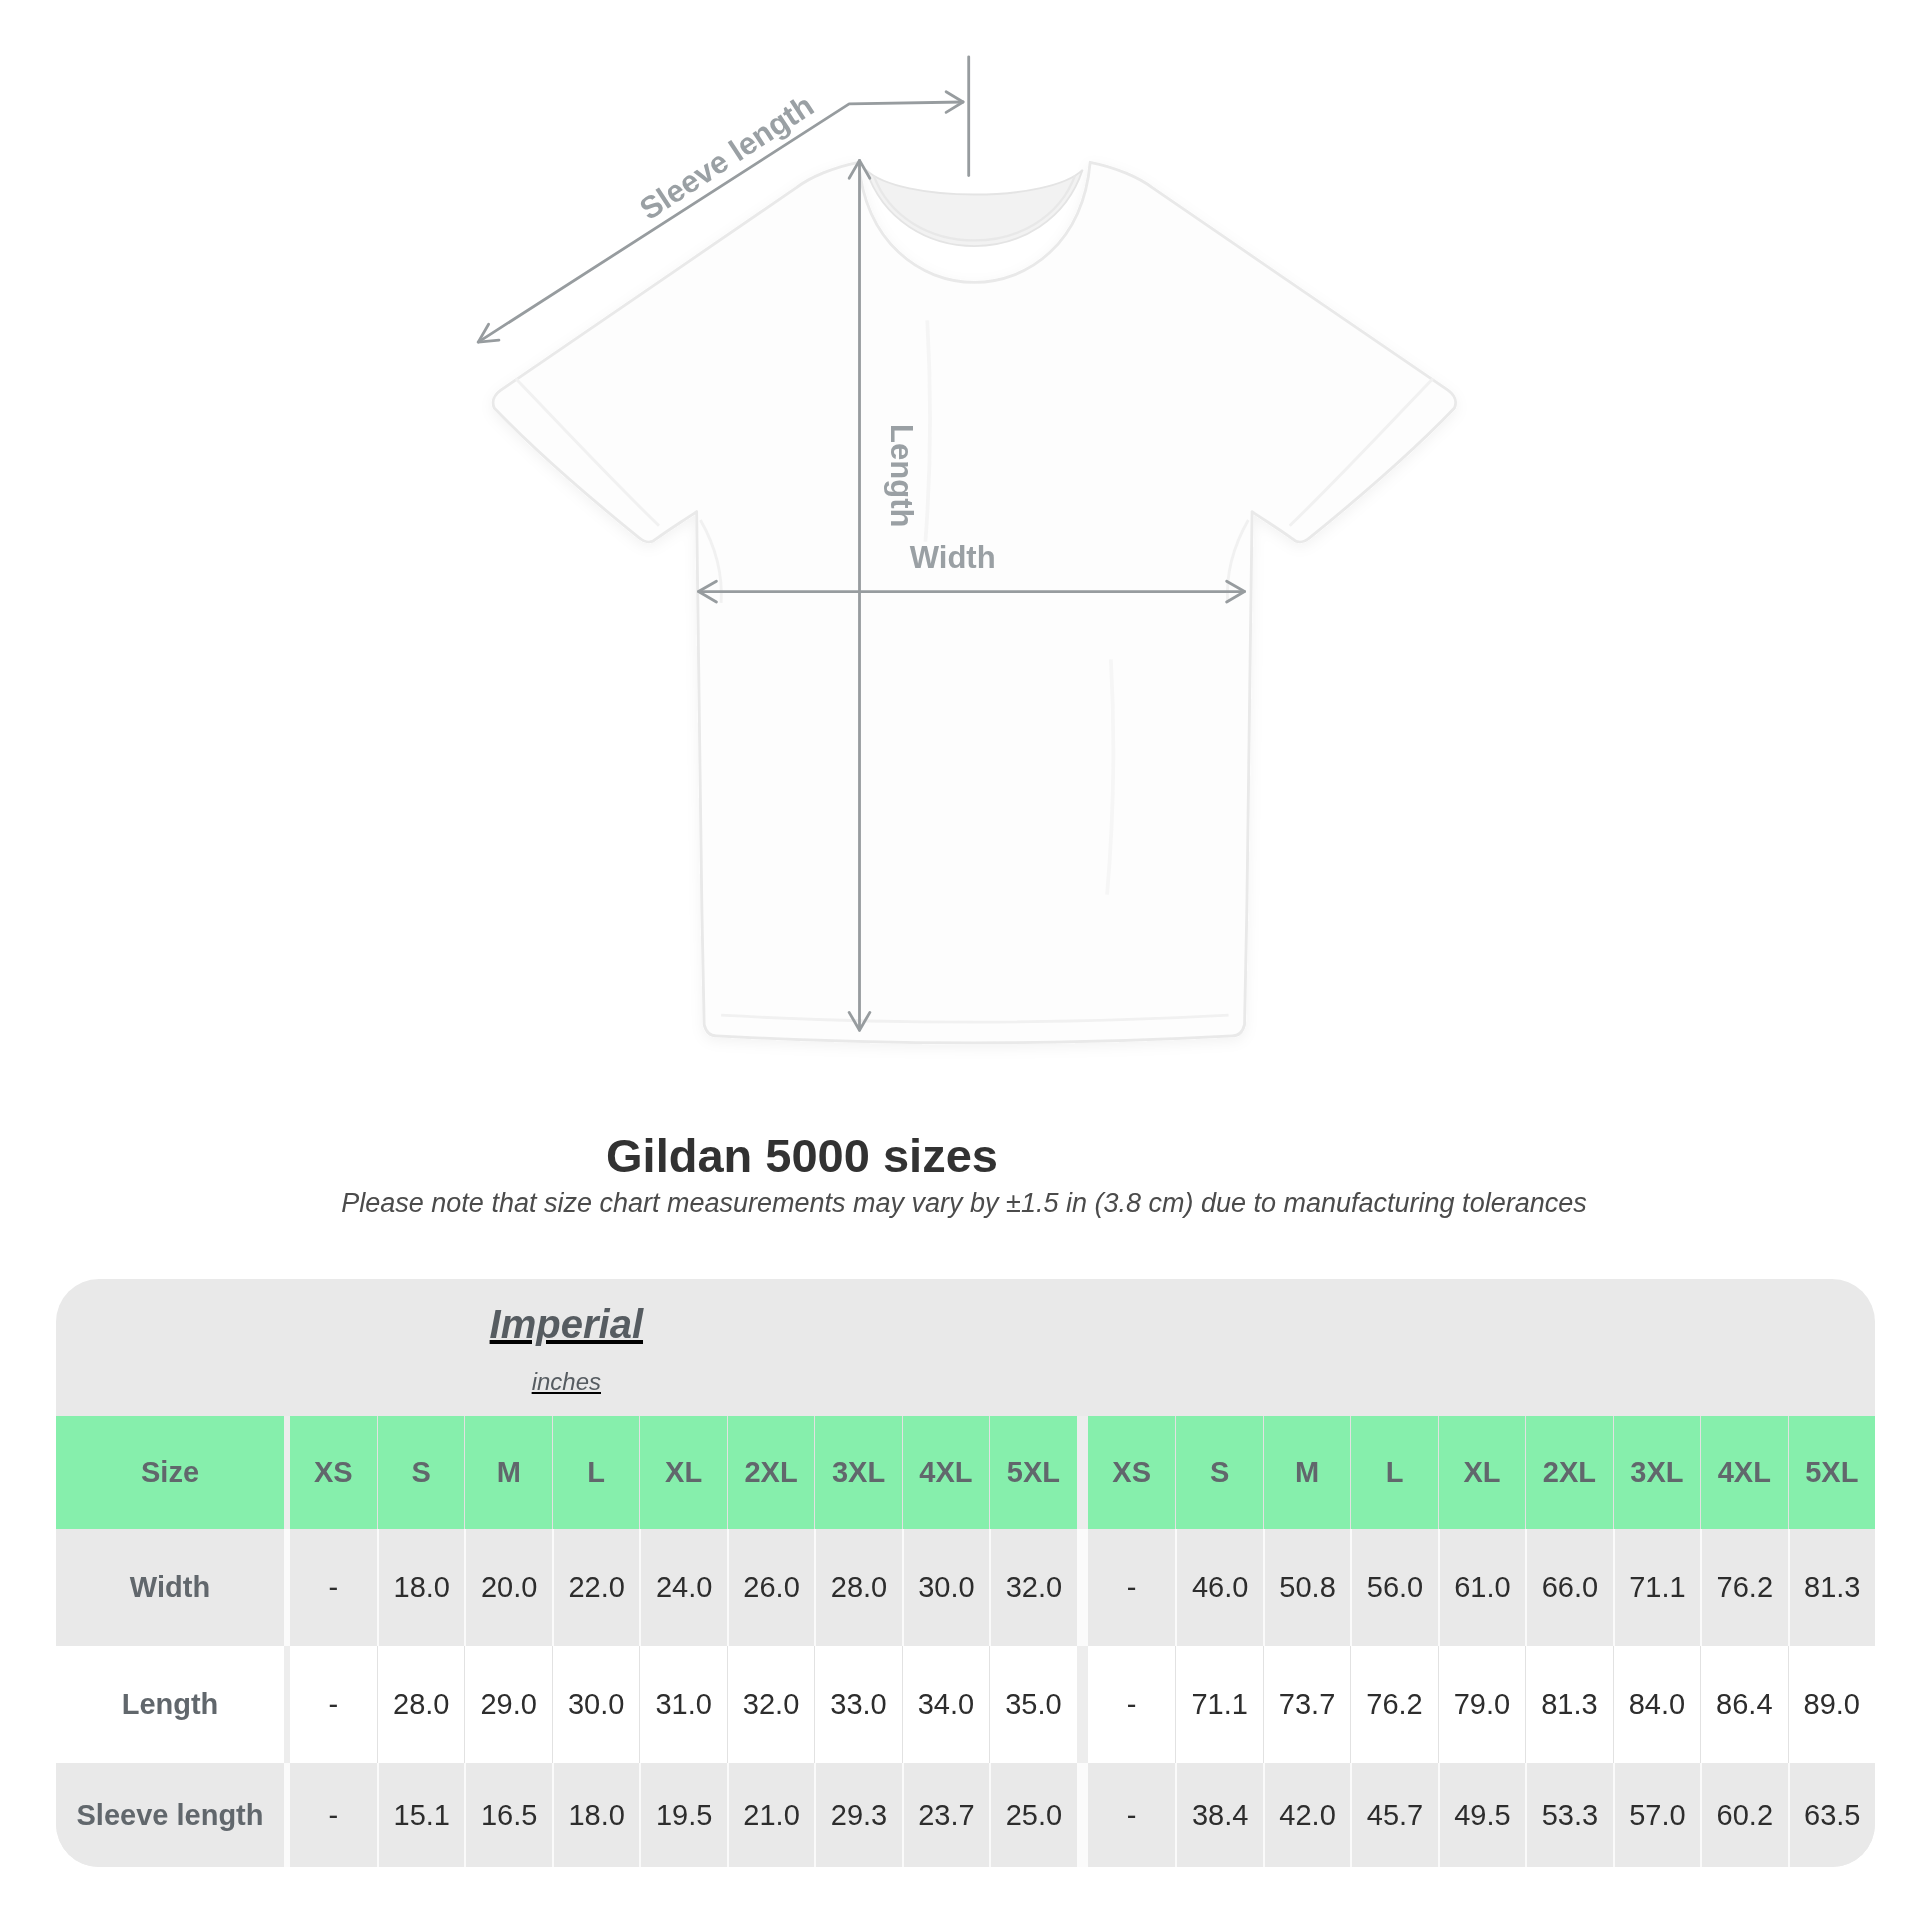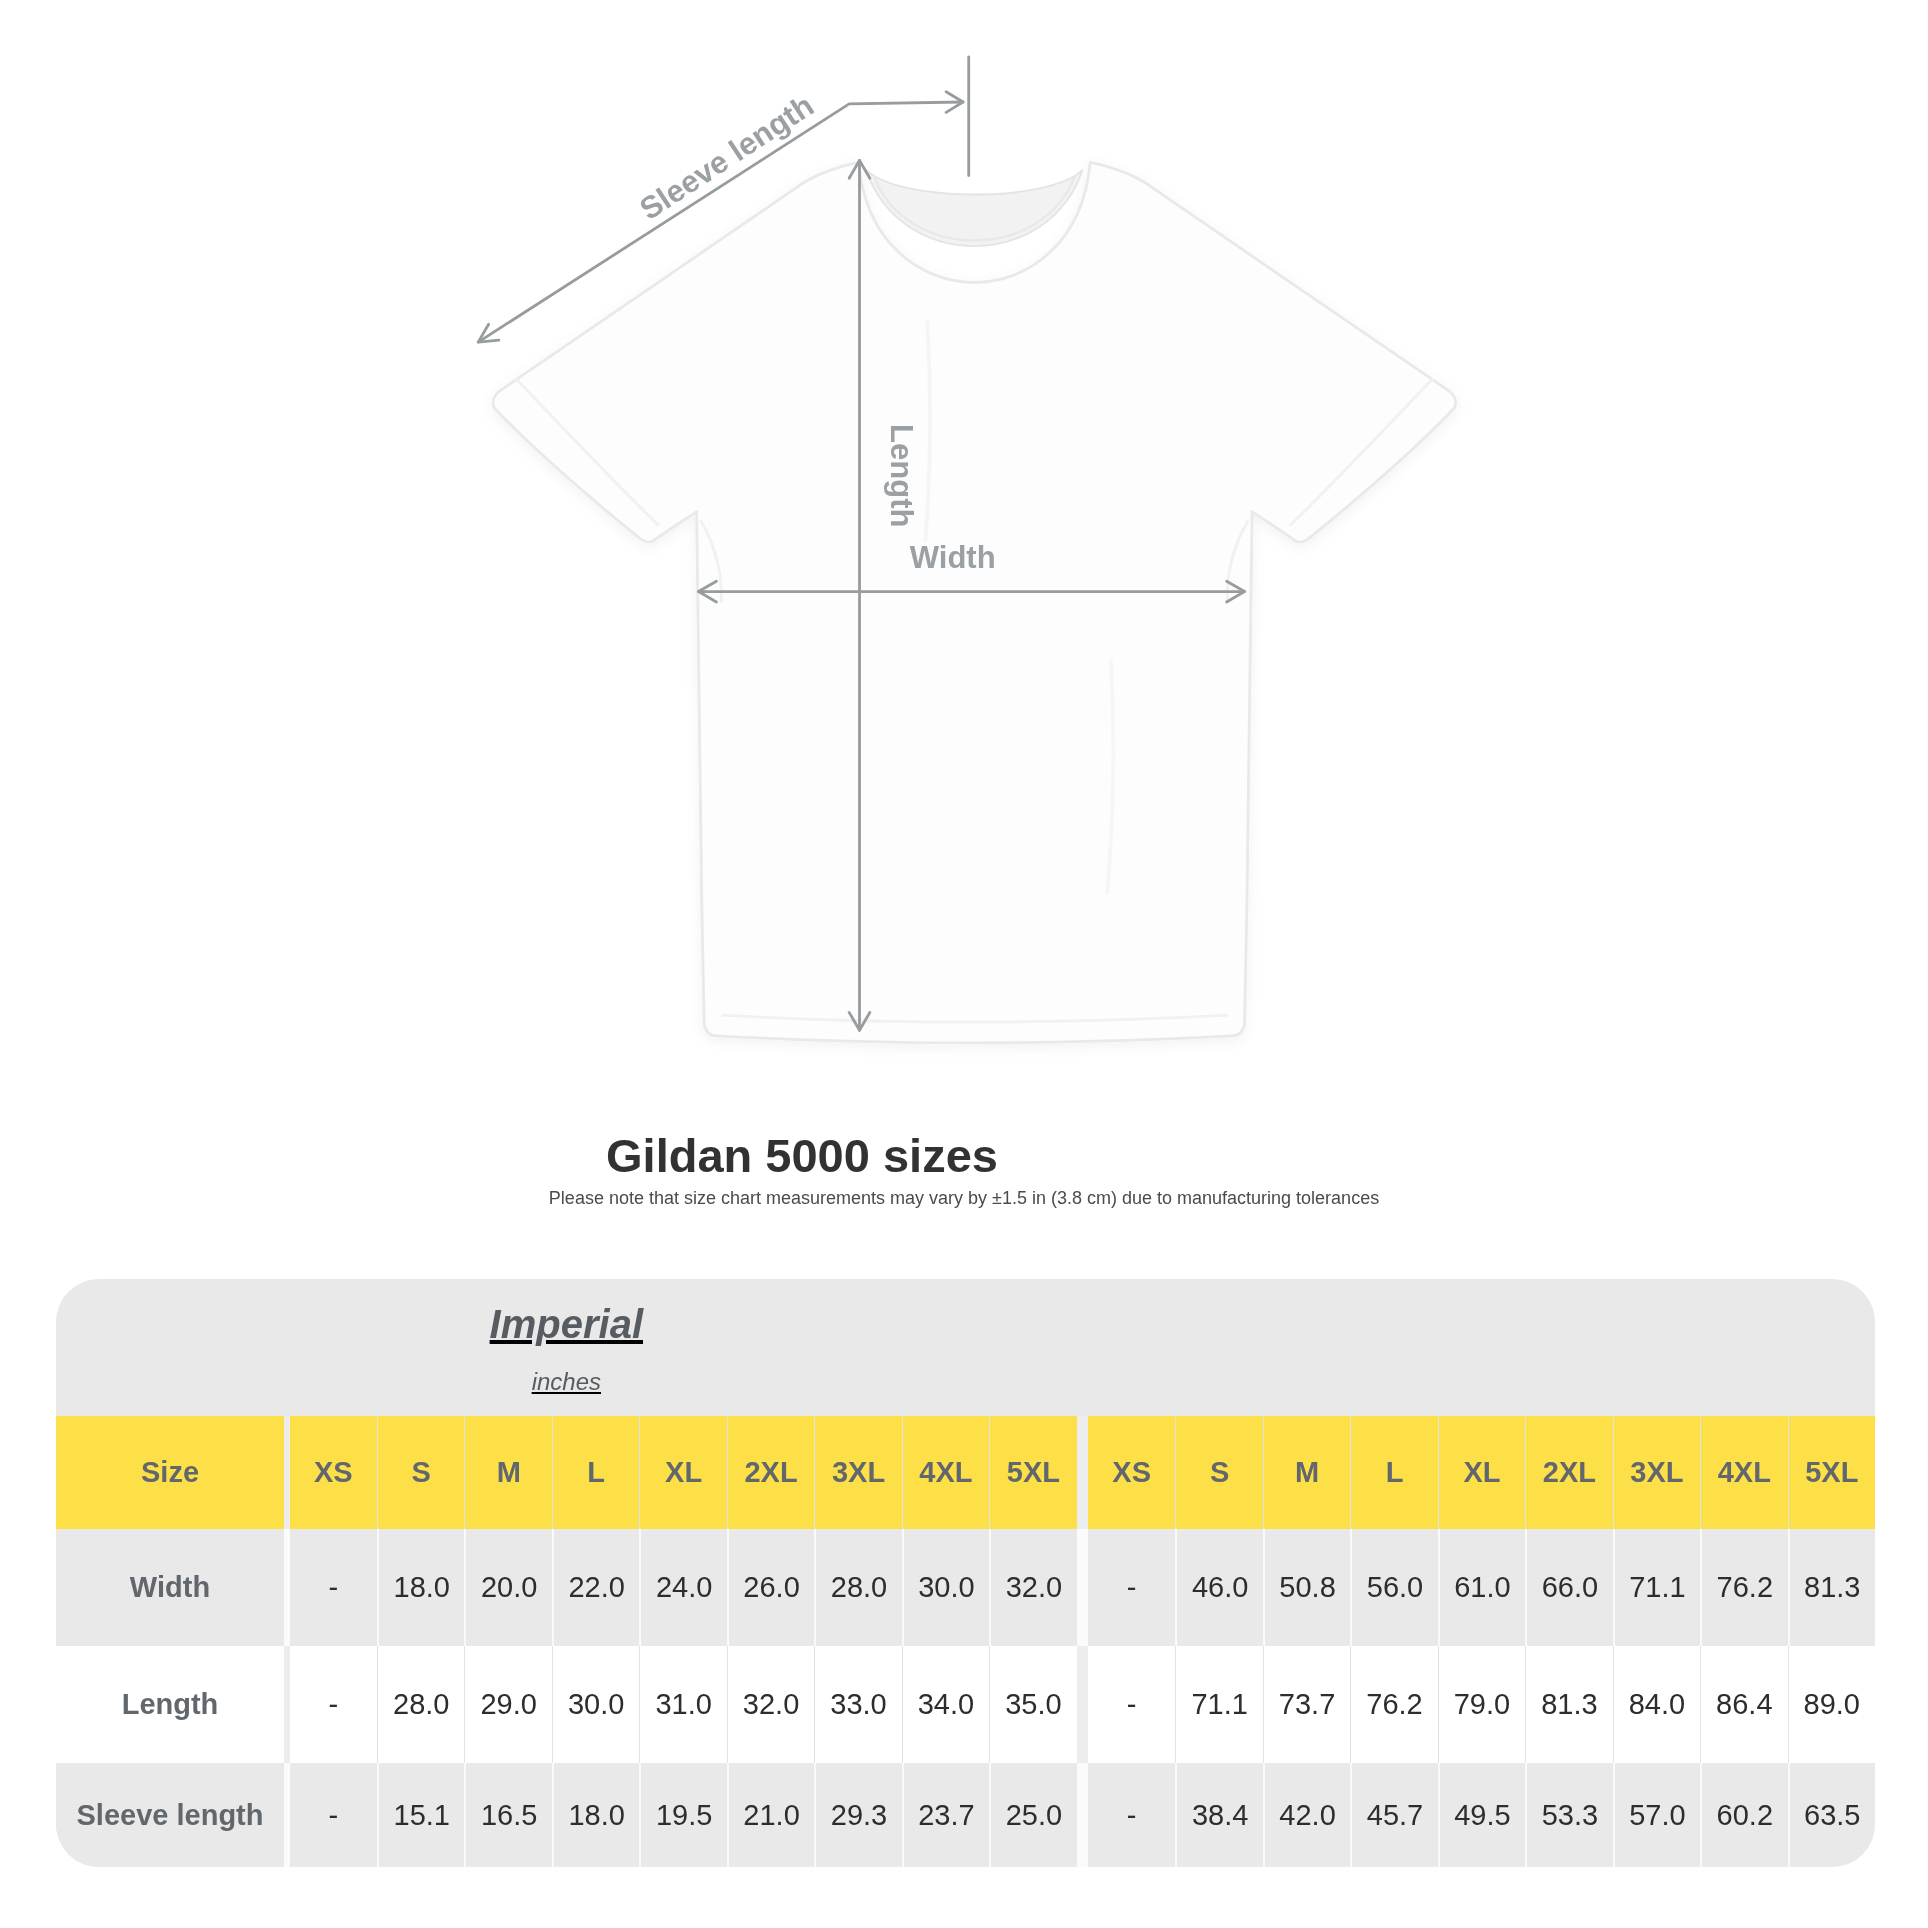--- a/index.html
+++ b/index.html
@@ -14,36 +14,36 @@
   svg.diagram{position:absolute;left:0;top:0;}
   .anno-text{fill:#9aa0a4;font-weight:bold;font-size:33px;font-family:"Liberation Sans",sans-serif;}
 
   
   .page-title{
     position:absolute;top:1128px;left:0;width:1604px;margin:0;
     text-align:center;font-size:47px;font-weight:bold;color:#323232;
   }
   .page-subtitle{
     position:absolute;top:1188px;left:0;width:1928px;margin:0;
-    text-align:center;font-size:18px;color:#4b4b4b;
+    text-align:center;font-size:27px;font-style:italic;color:#4b4b4b;
   }
 
   
   .size-table{
     position:absolute;left:56px;top:1279px;width:1819px;height:588px;
     background:#e9e9e9;border-radius:43px;overflow:hidden;
     display:flex;flex-direction:column;
   }
   .row{
     display:grid;
     grid-template-columns:228px 5.6px repeat(9,1fr) 11.3px repeat(9,1fr);
     align-items:stretch;
   }
   .row.band{height:137px;}
-  .row.header{height:113px;background:#fde047;}
+  .row.header{height:113px;background:#86efac;}
   .row.data{height:117px;}
   .row.data.last{flex:1;height:auto;}
   .row.data.gray{background:#e9e9e9;}
   .row.data.white{background:#ffffff;}
 
   .unit{display:flex;flex-direction:column;align-items:center;justify-content:center;padding-top:3.8px;text-decoration:underline;}
   .unit.imperial{grid-column:1/12;}
   .unit.metric{grid-column:13/22;}
   .unit-label{font-size:40px;font-weight:bold;font-style:italic;color:#565c61;}
   .unit-sub{font-size:24px;font-style:italic;color:#565c61;margin-top:21px;}

